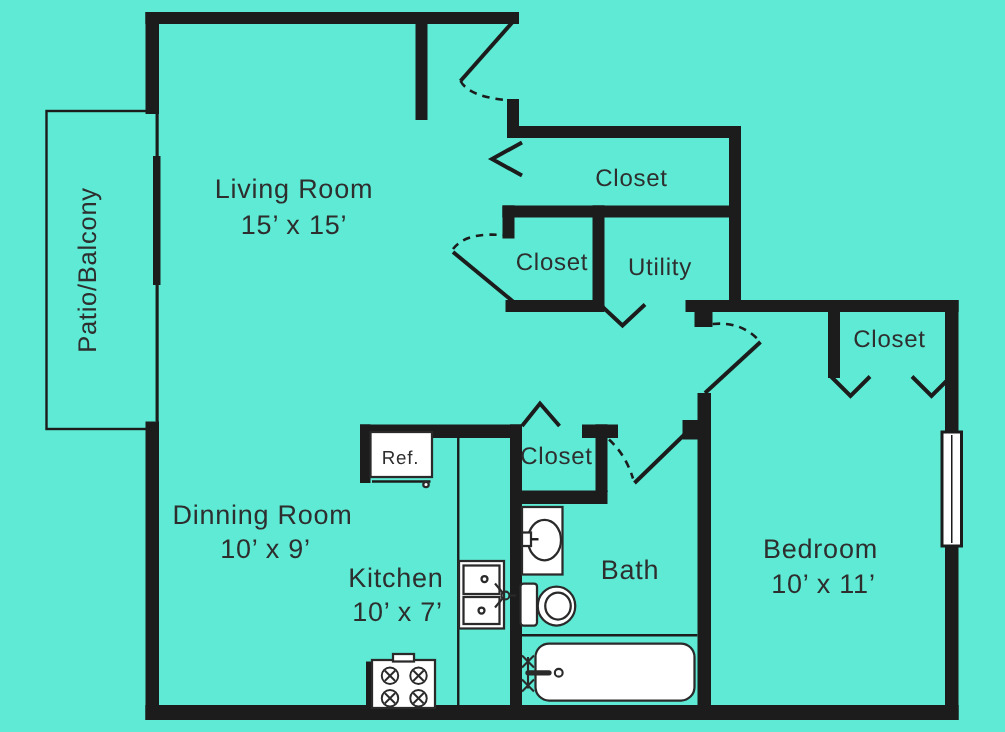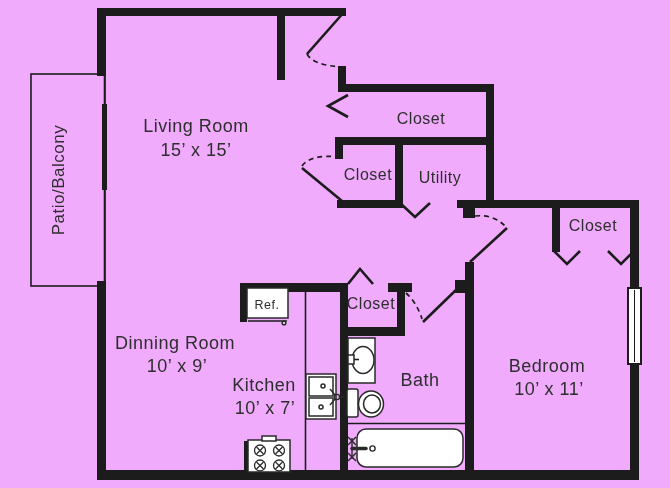--- a/index.html
+++ b/index.html
@@ -1,19 +1,19 @@
 <!DOCTYPE html>
 <html><head>
 <meta charset="utf-8">
 <style>
   html,body{margin:0;padding:0;background:#ffffff;}
   .stage{
     position:relative;
     width:670px;height:488px;
-    background:#f0abfc;
+    background:#5eead4;
     font-family:"Liberation Sans", sans-serif;
     overflow:hidden;
   }
   svg{display:block;}
   text{
     fill:#2e2e2e;
     font-family:"Liberation Sans", sans-serif;
     letter-spacing:0.5px;
   }
   .room-label{font-size:18px;}

